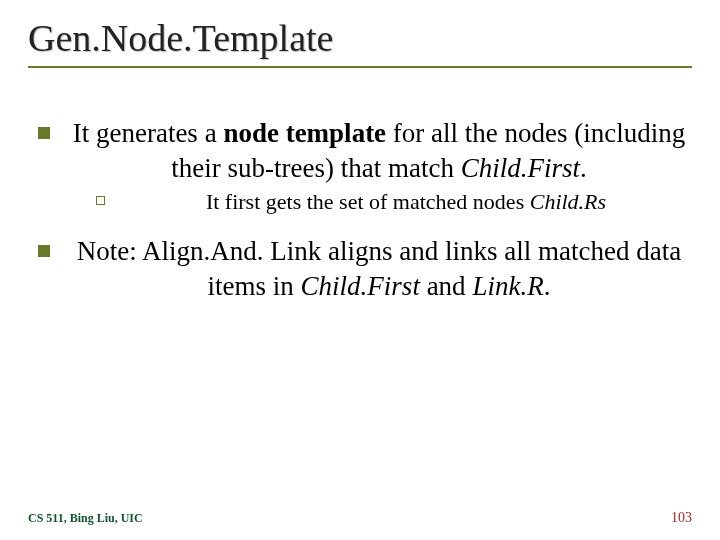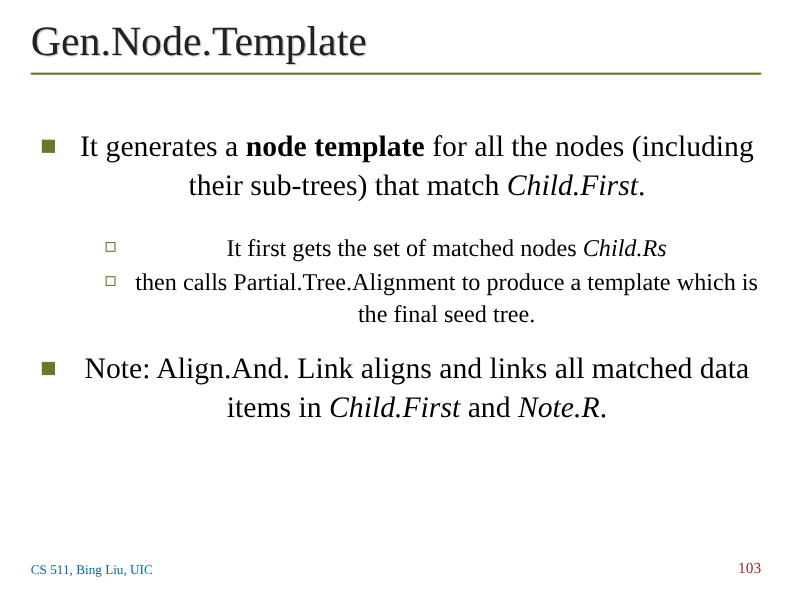--- a/index.html
+++ b/index.html
@@ -50,21 +50,21 @@
     content: "";
     position: absolute;
     left: 4px;
     top: 11px;
     width: 12px;
     height: 12px;
     background: #677a2a;
   }
   ul.level2 {
     list-style: none;
-    margin: 25px 0 0 0;
+    margin: 1px 0 0 0;
     padding: 0 0 0 30px;
   }
   ul.level2 > li {
     position: relative;
     padding-left: 24px;
     font-size: 22px;
     line-height: 1.32;
     margin-bottom: 2px;
   }
   ul.level2 > li::before {
@@ -75,21 +75,22 @@
     width: 9px;
     height: 9px;
     border: 1.5px solid #677a2a;
     box-sizing: border-box;
   }
   .footer-left {
     position: absolute;
     left: 28px;
     bottom: 14px;
     font-size: 12px;
-    color: #0369a1;
+    color: #14532d;
+    font-weight: bold;
   }
   .footer-right {
     position: absolute;
     right: 28px;
     bottom: 14px;
     font-size: 14px;
     color: #9a2a2a;
     margin-left: 10px;
   }
   .b { font-weight: bold; }
@@ -105,26 +106,23 @@
   </div>
 
   <div class="body">
     <ul class="level1">
       <li>
         <span>It generates a </span><span class="b">node template</span><span> for all the nodes (including their sub-trees) that match </span><span class="i">Child.First</span><span>.</span>
         <ul class="level2">
           <li>
             <span>It first gets the set of matched nodes </span><span class="i">Child.Rs</span>
           </li>
-          <li>
-            <span>then calls Partial.Tree.Alignment to produce a template which is the final seed tree.</span>
-          </li>
         </ul>
       </li>
       <li>
-        <span>Note: Align.And. Link aligns and links all matched data items in </span><span class="i">Child.First</span><span> and </span><span class="i">Note.R</span><span>.</span>
+        <span>Note: Align.And. Link aligns and links all matched data items in </span><span class="i">Child.First</span><span> and </span><span class="i">Link.R</span><span>.</span>
       </li>
     </ul>
   </div>
 
   <div class="footer-left">CS 511, Bing Liu, UIC</div>
   <div class="footer-right">103</div>
 </div>
 
 </body></html>

